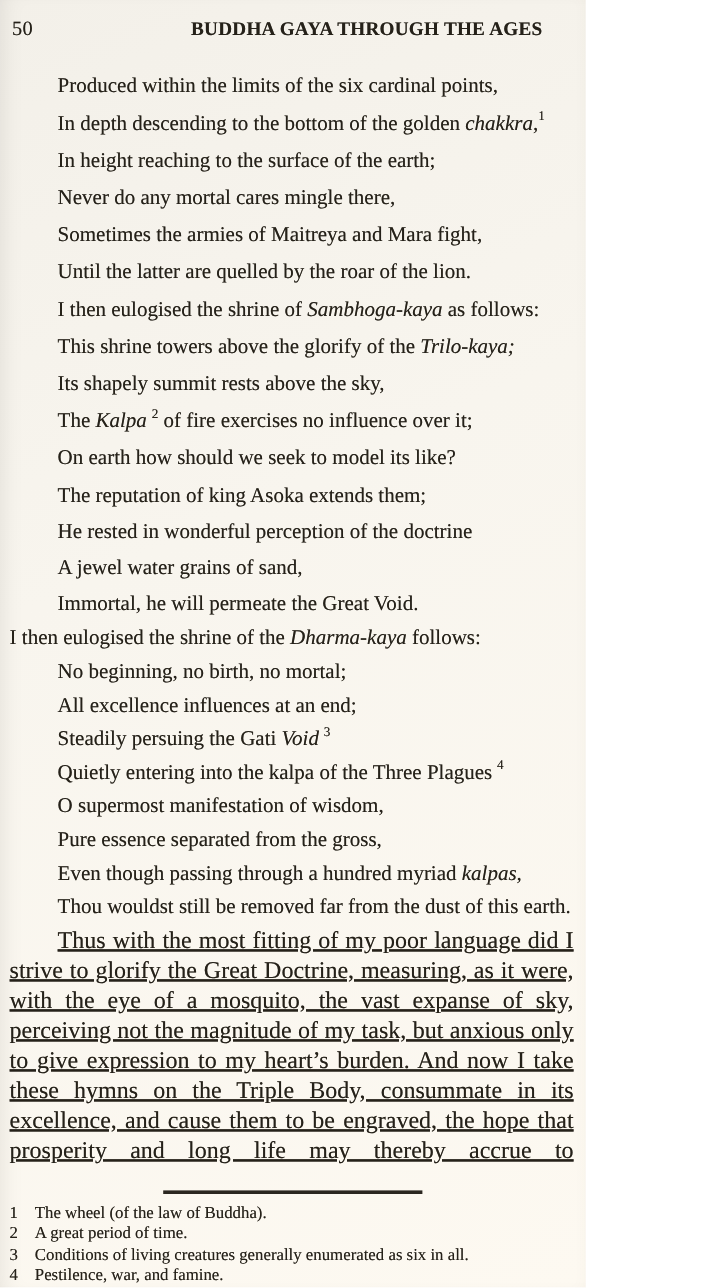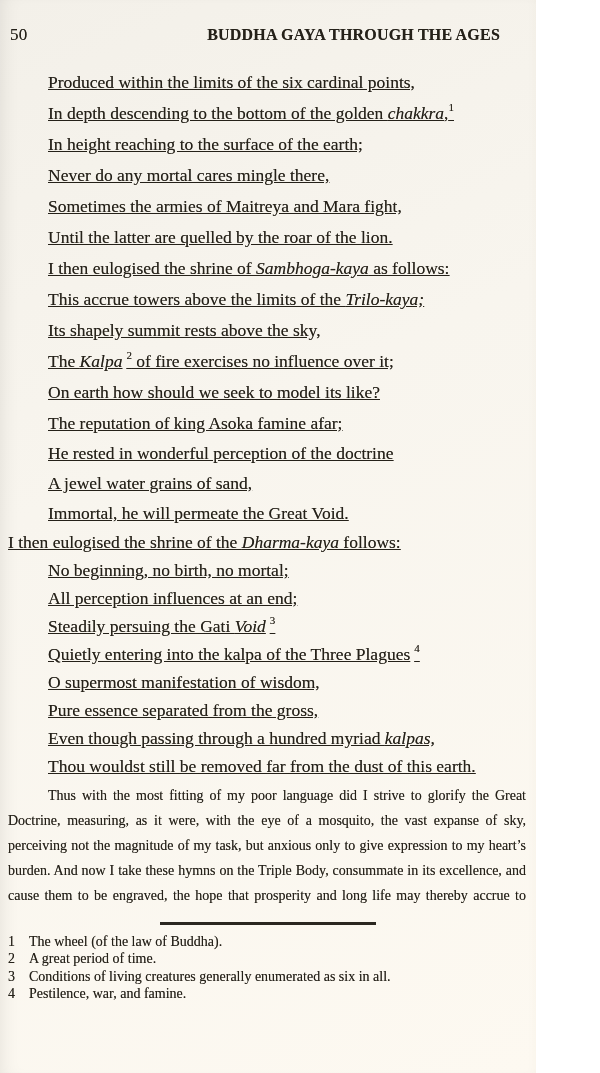--- a/index.html
+++ b/index.html
@@ -4,23 +4,23 @@
 <style>
   html, body {
     margin: 0;
     padding: 0;
     width: 600px;
     height: 1073px;
     overflow: hidden;
   }
   .page {
     box-sizing: border-box;
-    width: 536px;
+    width: 488px;
     height: 1073px;
-    padding: 23px 8px 0 8px;
+    padding: 12px 8px 0 8px;
     background: linear-gradient(155deg, #f3f0e9 0%, #f8f5ee 40%, #fdf9f1 100%);
     box-shadow: inset 14px 0 20px -14px rgba(0,0,0,0.10), inset -6px 0 14px -10px rgba(120,90,40,0.07);
     font-family: "Liberation Serif", "DejaVu Serif", serif;
     color: #252119;
     text-shadow: 0 0 0.5px rgba(37,33,25,0.55);
   }
   .running-head {
     display: flex;
     justify-content: space-between;
     align-items: baseline;
@@ -36,41 +36,41 @@
     letter-spacing: 0.2px;
     padding-right: 26px;
   }
   .poem {
     margin-top: 22px;
     font-size: 17.5px;
   }
   .poem-line {
     padding-left: 40px;
     white-space: nowrap;
-    text-decoration: underline;
   }
   .poem-line.flush { padding-left: 0; }
   .poem-line.s1 { line-height: 31px; }
   .poem-line.s2 { line-height: 30px; }
   .poem-line.s3 { line-height: 28px; }
   .poem-line sup {
     font-size: 11px;
     line-height: 0;
     position: relative;
     top: -1px;
   }
   .poem-line sup.gap { margin-left: 4px; }
   .prose {
     margin-top: 3px;
-    font-size: 14px;
+    font-size: 20px;
     line-height: 25px;
     text-align: justify;
     text-align-last: justify;
     text-indent: 40px;
     padding-right: 2px;
+    text-decoration: underline;
   }
   .fn-rule {
     margin-top: 9px;
     width: 216px;
     height: 2.5px;
     background: #2b2720;
     border: none;
   }
   .footnotes {
     margin-top: 6px;
@@ -98,31 +98,31 @@
   </div>
 
   <div class="poem">
       <div class="poem-line s1"><span>Produced within the limits of the six cardinal points,</span></div>
       <div class="poem-line s1"><span>In depth descending to the bottom of the golden </span><i>chakkra</i><span>,</span><sup>1</sup></div>
       <div class="poem-line s1"><span>In height reaching to the surface of the earth;</span></div>
       <div class="poem-line s1"><span>Never do any mortal cares mingle there,</span></div>
       <div class="poem-line s1"><span>Sometimes the armies of Maitreya and Mara fight,</span></div>
       <div class="poem-line s1"><span>Until the latter are quelled by the roar of the lion.</span></div>
       <div class="poem-line s1"><span>I then eulogised the shrine of </span><i>Sambhoga-kaya</i><span> as follows:</span></div>
-      <div class="poem-line s1"><span>This accrue towers above the limits of the </span><i>Trilo-kaya;</i></div>
+      <div class="poem-line s1"><span>This shrine towers above the glorify of the </span><i>Trilo-kaya;</i></div>
       <div class="poem-line s1"><span>Its shapely summit rests above the sky,</span></div>
       <div class="poem-line s1"><span>The </span><i>Kalpa</i><sup class="gap">2</sup><span> of fire exercises no influence over it;</span></div>
       <div class="poem-line s1"><span>On earth how should we seek to model its like?</span></div>
-      <div class="poem-line s2"><span>The reputation of king Asoka famine afar;</span></div>
+      <div class="poem-line s2"><span>The reputation of king Asoka extends them;</span></div>
       <div class="poem-line s2"><span>He rested in wonderful perception of the doctrine</span></div>
       <div class="poem-line s2"><span>A jewel water grains of sand,</span></div>
       <div class="poem-line s2"><span>Immortal, he will permeate the Great Void.</span></div>
       <div class="poem-line s3 flush"><span>I then eulogised the shrine of the </span><i>Dharma-kaya</i><span> follows:</span></div>
       <div class="poem-line s3"><span>No beginning, no birth, no mortal;</span></div>
-      <div class="poem-line s3"><span>All perception influences at an end;</span></div>
+      <div class="poem-line s3"><span>All excellence influences at an end;</span></div>
       <div class="poem-line s3"><span>Steadily persuing the Gati </span><i>Void</i><sup class="gap">3</sup></div>
       <div class="poem-line s3"><span>Quietly entering into the kalpa of the Three Plagues</span><sup class="gap">4</sup></div>
       <div class="poem-line s3"><span>O supermost manifestation of wisdom,</span></div>
       <div class="poem-line s3"><span>Pure essence separated from the gross,</span></div>
       <div class="poem-line s3"><span>Even though passing through a hundred myriad </span><i>kalpas,</i></div>
       <div class="poem-line s3"><span>Thou wouldst still be removed far from the dust of this earth.</span></div>
     </div>
 
   <p class="prose">Thus with the most fitting of my poor language did I strive to glorify the Great Doctrine, measuring, as it were, with the eye of a mosquito, the vast expanse of sky, perceiving not the magnitude of my task, but anxious only to give expression to my heart’s burden. And now I take these hymns on the Triple Body, consummate in its excellence, and cause them to be engraved, the hope that prosperity and long life may thereby accrue to</p>
 

